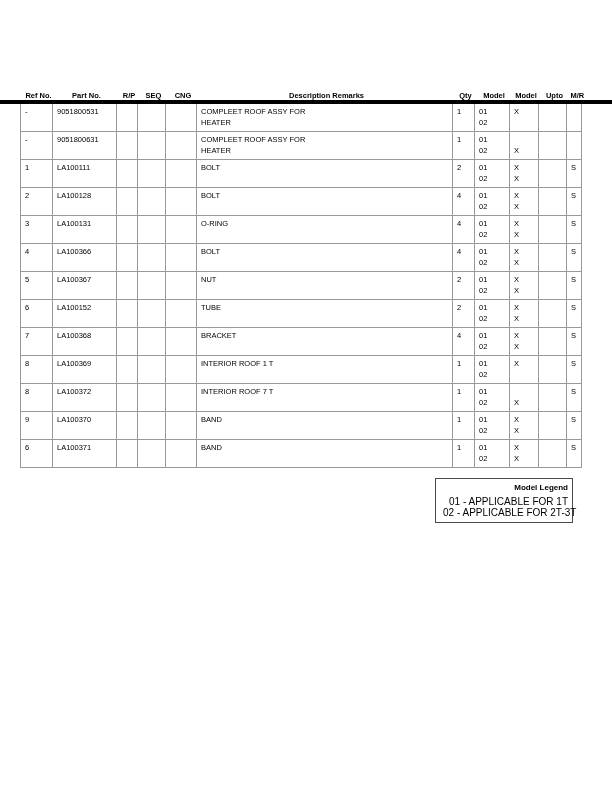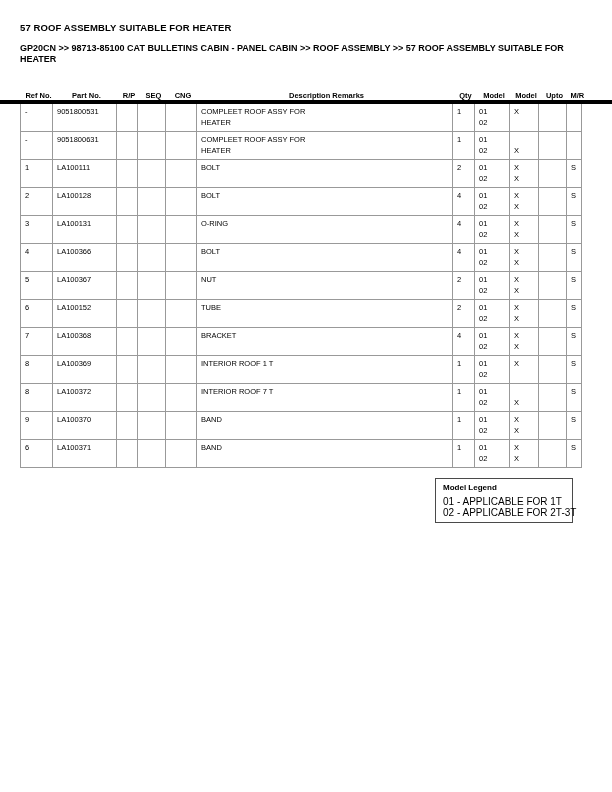--- a/index.html
+++ b/index.html
@@ -72,40 +72,39 @@
   .legend {
     position: absolute;
     left: 435px;
     top: 478px;
     width: 138px;
     min-height: 41px;
     box-sizing: border-box;
     border: 1.5px solid #4a4a4a;
     background: #fff;
     padding: 4px 4px 4px 7px;
+    text-align: right;
   }
   .legend-title {
     font-size: 8px;
     font-weight: bold;
     margin-bottom: 4px;
   }
   .legend-item {
     font-size: 10px;
     line-height: 11px;
     white-space: nowrap;
   }
 </style>
 </head>
 <body>
 
 <div class="page">
 
-  <div class="title">57 ROOF ASSEMBLY SUITABLE FOR HEATER</div>
-
-  <div class="breadcrumb">GP20CN &gt;&gt; 98713-85100 CAT BULLETINS CABIN - PANEL CABIN &gt;&gt; ROOF ASSEMBLY &gt;&gt; 57 ROOF ASSEMBLY SUITABLE FOR HEATER</div>
+
 
   <table class="parts">
     <colgroup>
       <col style="width:32px">
       <col style="width:64px">
       <col style="width:21px">
       <col style="width:28px">
       <col style="width:31px">
       <col style="width:256px">
       <col style="width:22px">

